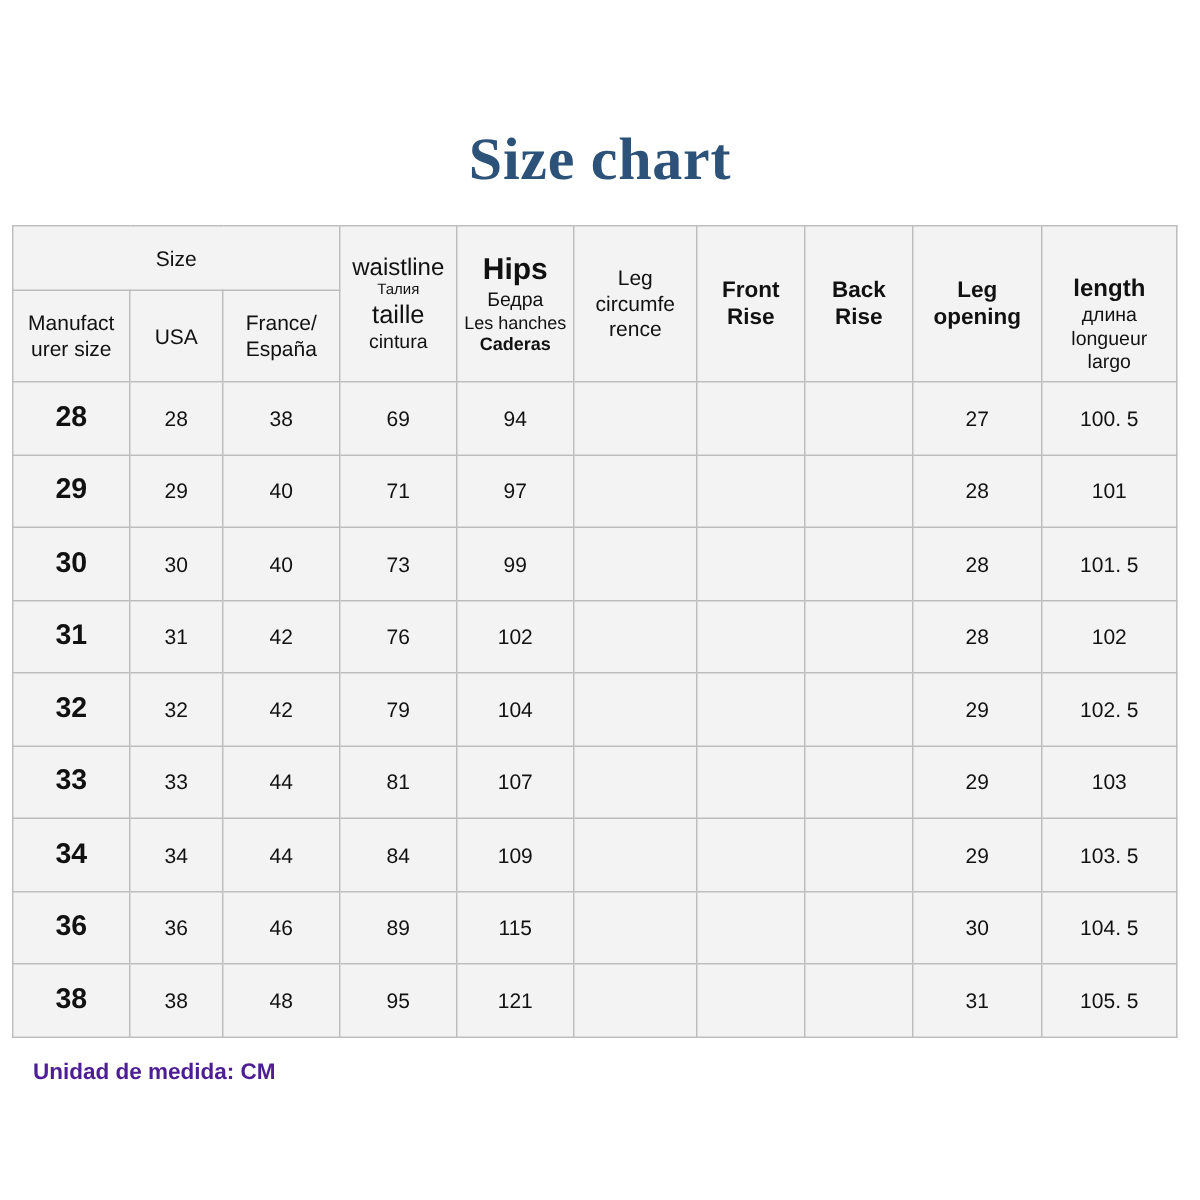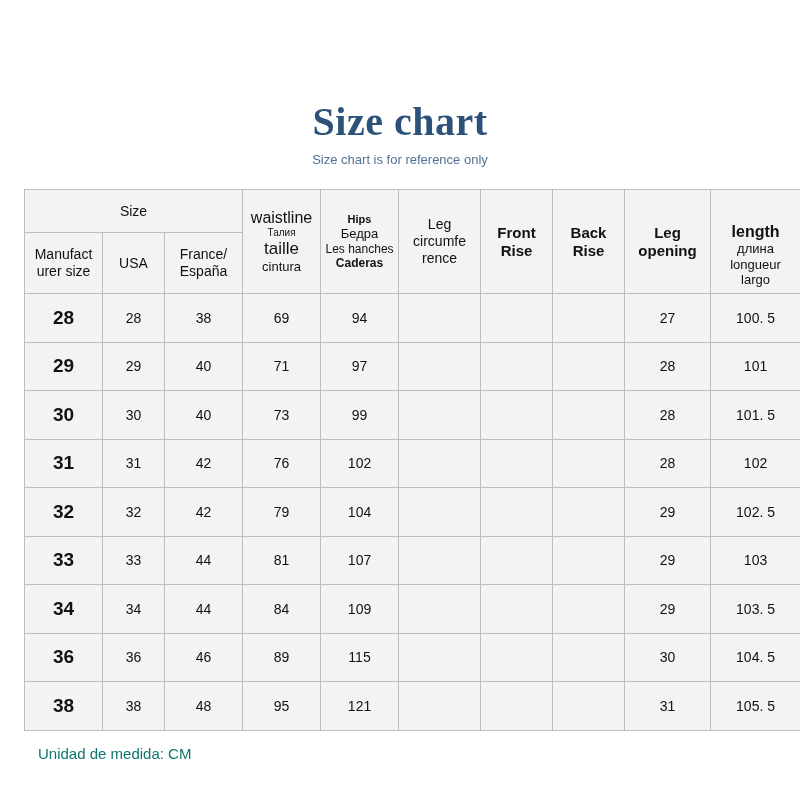--- a/index.html
+++ b/index.html
@@ -12,21 +12,21 @@
     height: 800px;
     font-family: "Liberation Sans", sans-serif;
     color: #1a1a1a;
     position: relative;
     overflow: hidden;
   }
   .page {
     width: 800px;
     height: 800px;
     box-sizing: border-box;
-    padding: 16px;
+    padding: 0;
     display: flex;
     flex-direction: column;
   }
   .title-block {
     text-align: center;
     margin-top: 84px;
   }
   .main-title {
     font-size: 40px;
     font-weight: bold;
@@ -91,42 +91,41 @@
     font-size: 15px;
   }
   .body-row td.size-col {
     font-weight: bold;
     font-size: 19px;
   }
   .footer-note {
     margin-top: 14px;
     padding-left: 22px;
     font-size: 15px;
-    font-weight: normal;
-    color: #0f766e;
+    font-weight: bold;
+    color: #4c1d95;
   }
   .col-mfr { width: 78px; }
   .col-usa { width: 62px; }
   .col-fr  { width: 78px; }
   .col-waist { width: 78px; }
   .col-hips  { width: 78px; }
   .col-legc  { width: 82px; }
   .col-front { width: 72px; }
   .col-back  { width: 72px; }
   .col-legop { width: 86px; }
   .col-len   { width: 90px; }
 </style>
 </head>
 <body>
 
 <div class="page">
 
   <div class="title-block">
     <div class="main-title">Size chart</div>
-    <div class="subtitle">Size chart is for reference only</div>
   </div>
 
   <div class="table-wrap">
     <table class="size-table">
       <colgroup>
         <col class="col-mfr">
           <col class="col-usa">
           <col class="col-fr">
         <col class="col-waist">
           <col class="col-hips">
@@ -139,21 +138,21 @@
       <tbody>
         <tr class="hdr-top">
           <td colspan="3">Size</td>
           <td rowspan="2" class="small-hdr">
             <span class="multiline" style="font-weight:normal;font-size:16px;">waistline</span>
             <span class="multiline" style="font-size:10px;font-weight:normal;">Талия</span>
             <span class="multiline" style="font-size:17px;font-weight:normal;">taille</span>
             <span class="multiline" style="font-size:13px;font-weight:normal;">cintura</span>
           </td>
           <td rowspan="2" class="small-hdr">
-            <span class="multiline" style="font-weight:bold;font-size:11px;">Hips</span>
+            <span class="multiline" style="font-weight:bold;font-size:20px;">Hips</span>
             <span class="multiline" style="font-size:13px;font-weight:normal;">Бедра</span>
             <span class="multiline" style="font-size:12px;font-weight:normal;">Les hanches</span>
             <span class="multiline" style="font-size:12px;font-weight:bold;">Caderas</span>
           </td>
           <td rowspan="2" class="tall-hdr">
             <span class="multiline">Leg</span>
             <span class="multiline">circumfe</span>
             <span class="multiline">rence</span>
           </td>
           <td rowspan="2" class="small-hdr">

